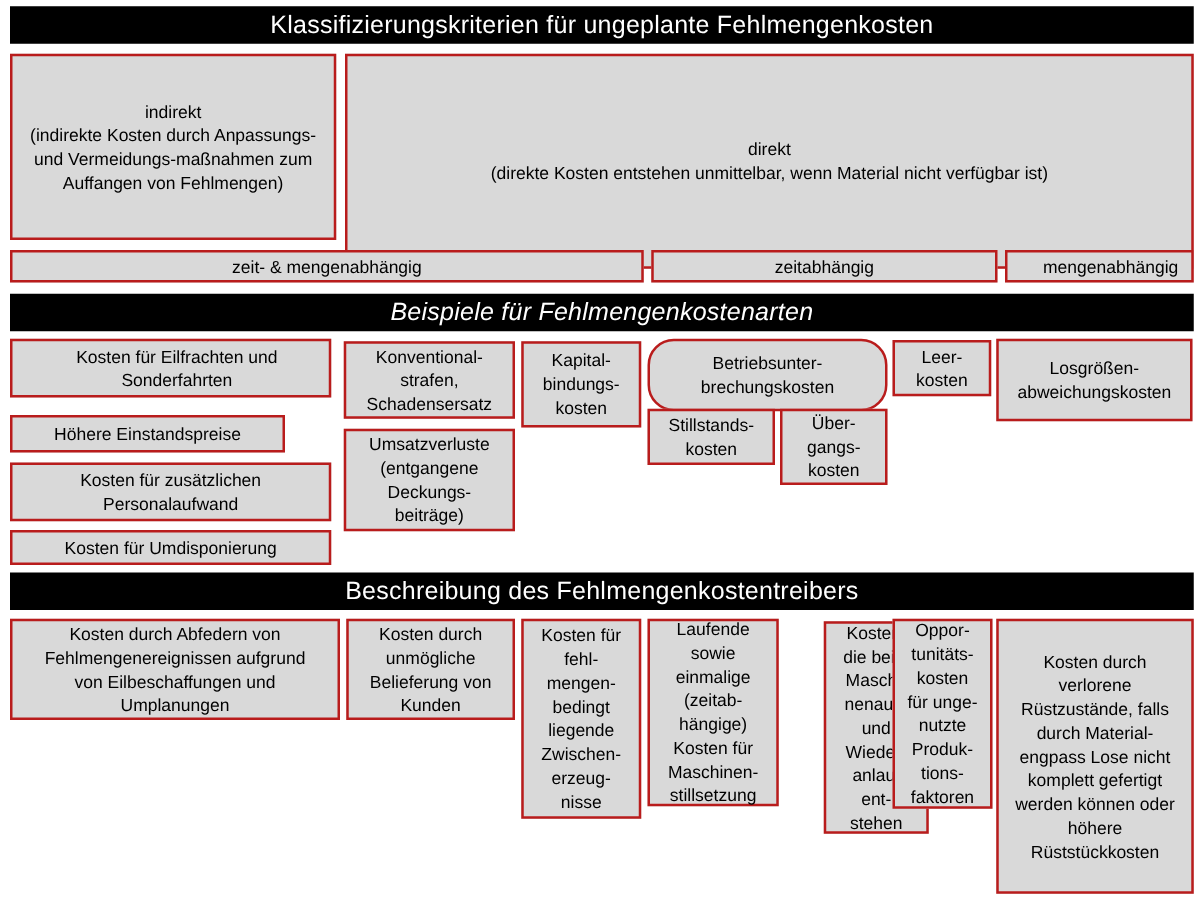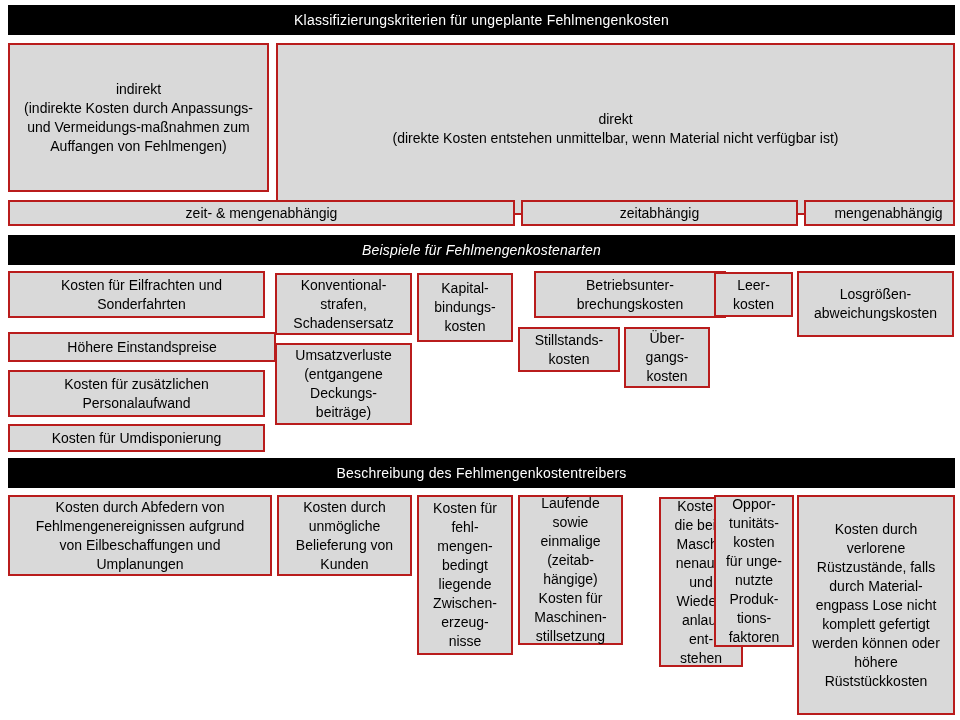--- a/index.html
+++ b/index.html
@@ -15,21 +15,21 @@
   .bar {
     position: absolute;
     left: 8px;
     width: 947px;
     height: 30px;
     background: #000000;
     color: #ffffff;
     display: flex;
     align-items: center;
     justify-content: center;
-    font-size: 14px;
+    font-size: 20px;
     letter-spacing: 0.2px;
   }
   .bar1 { top: 5px; }
   .bar2 { top: 235px; font-style: italic; }
   .bar3 { top: 458px; }
   .box {
     position: absolute;
     box-sizing: border-box;
     background: #d9d9d9;
     border: 2px solid #b91c1c;
@@ -43,27 +43,27 @@
     padding: 1px 2px;
   }
   
   .b-indirekt   { left: 8px;   top: 43px;  width: 261px; height: 149px; }
   .b-direkt     { left: 276px; top: 43px;  width: 679px; height: 172px; }
   .b-dep-tq     { left: 8px;   top: 200px; width: 507px; height: 26px; }
   .b-dep-t      { left: 521px; top: 200px; width: 277px; height: 26px; }
   .b-dep-q      { left: 804px; top: 200px; width: 151px; height: 26px; padding-left: 20px; }
   
   .b-ex-eilfrachten   { left: 8px;   top: 271px; width: 257px; height: 47px; padding-left: 12px; }
-  .b-ex-einstand      { left: 8px;   top: 332px; width: 268px; height: 30px; }
+  .b-ex-einstand      { left: 8px;   top: 332px; width: 220px; height: 30px; }
   .b-ex-personal      { left: 8px;   top: 370px; width: 257px; height: 47px; }
   .b-ex-umdispo       { left: 8px;   top: 424px; width: 257px; height: 28px; }
   .b-ex-konventional  { left: 275px; top: 273px; width: 137px; height: 62px; }
   .b-ex-umsatz        { left: 275px; top: 343px; width: 137px; height: 82px; }
   .b-ex-kapital       { left: 417px; top: 273px; width: 96px;  height: 69px; }
-  .b-ex-betrieb       { left: 534px; top: 271px; width: 192px; height: 47px; }
+  .b-ex-betrieb       { left: 518px; top: 271px; width: 192px; height: 58px; border-radius: 21px; }
   .b-ex-stillstand    { left: 518px; top: 327px; width: 102px; height: 45px; }
   .b-ex-uebergang     { left: 624px; top: 327px; width: 86px;  height: 61px; }
   .b-ex-leer          { left: 714px; top: 272px; width: 79px;  height: 45px; }
   .b-ex-losgroesse    { left: 797px; top: 271px; width: 157px; height: 66px; }
   
   .b-dr-abfedern      { left: 8px;   top: 495px; width: 264px; height: 81px; }
   .b-dr-belieferung   { left: 277px; top: 495px; width: 135px; height: 81px; }
   .b-dr-zwischen      { left: 417px; top: 495px; width: 96px;  height: 160px; }
   .b-dr-stillsetzung  { left: 518px; top: 495px; width: 105px; height: 150px; }
   .b-dr-anlauf        { left: 627px; top: 497px; width: 84px;  height: 170px; margin-left: 32px; }

